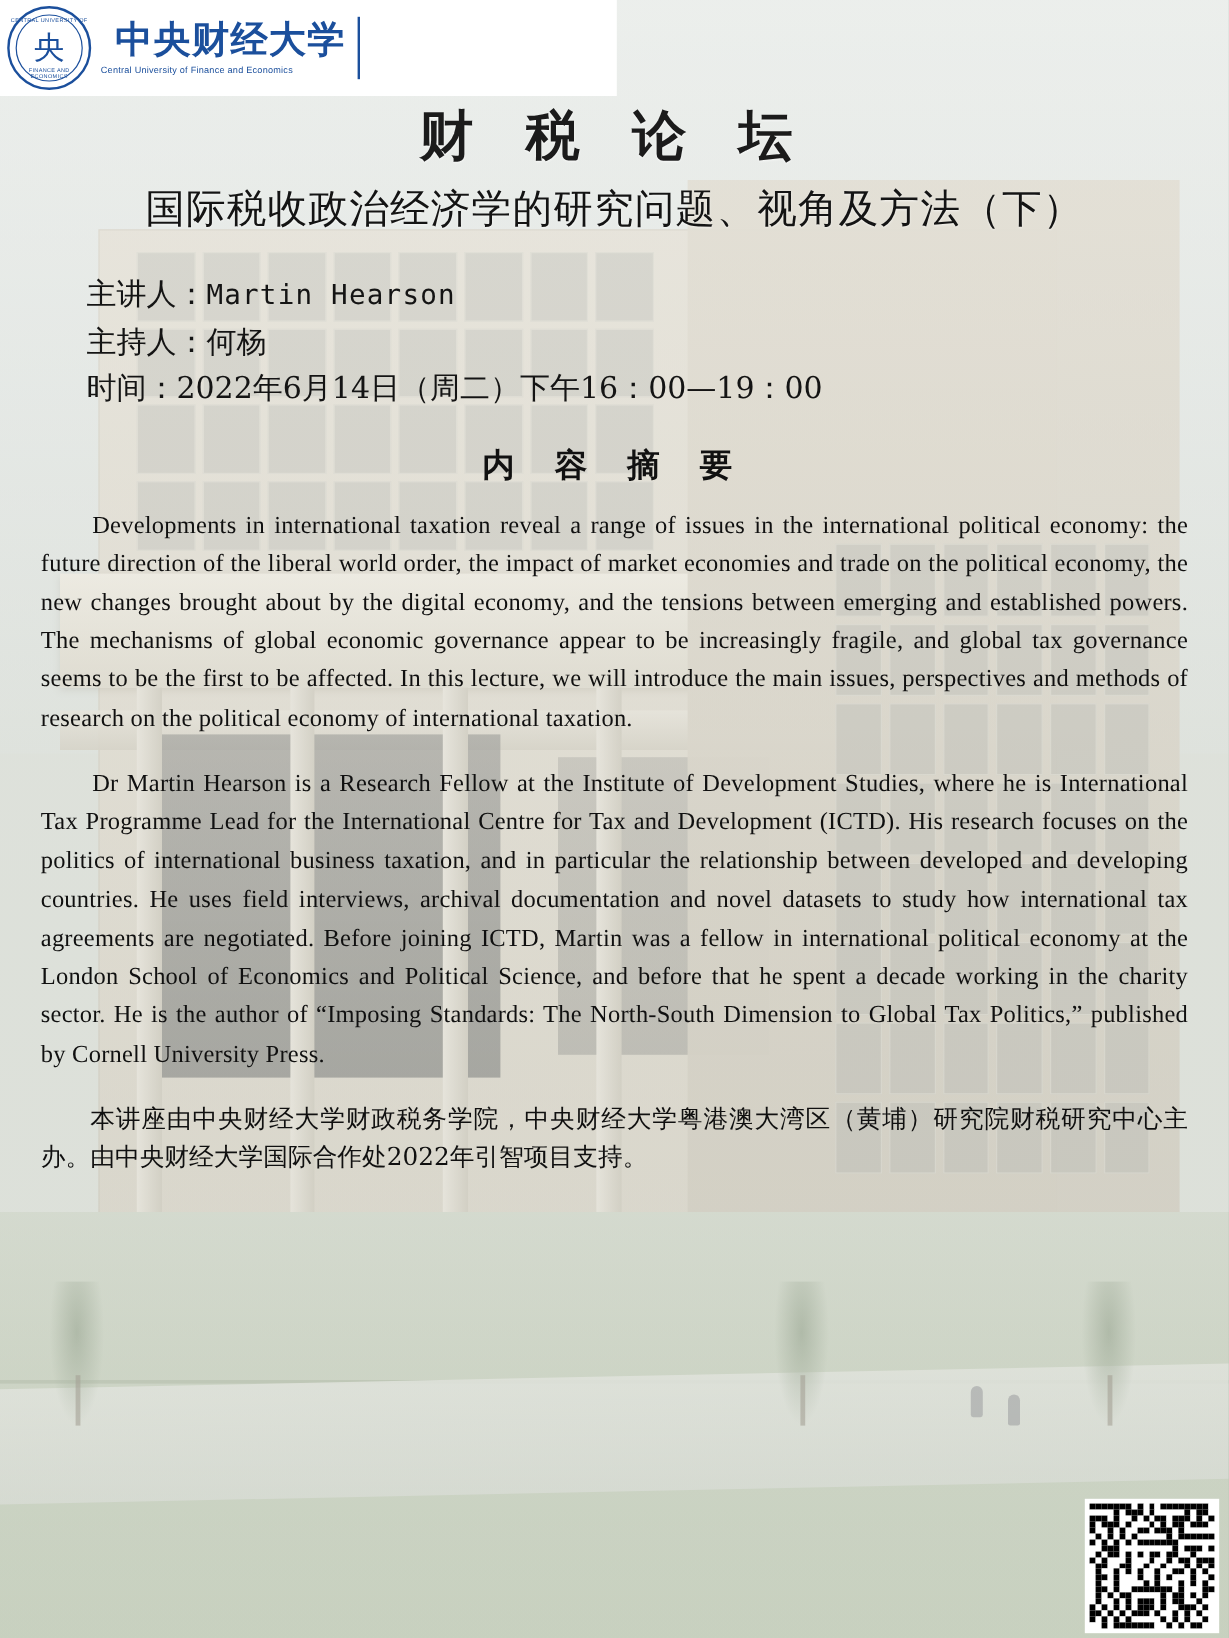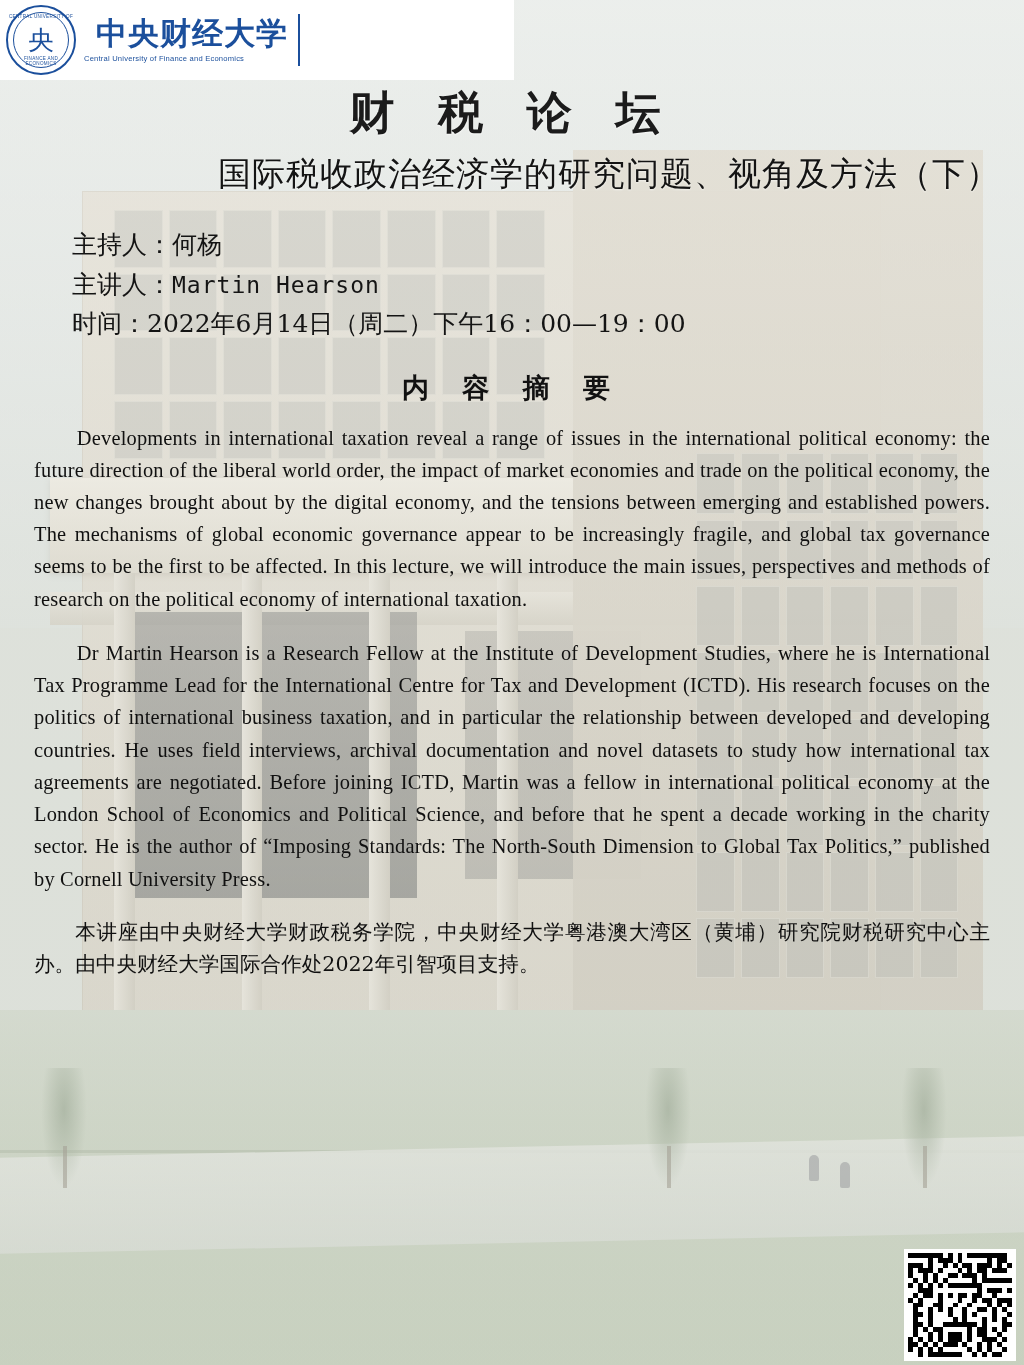--- a/index.html
+++ b/index.html
@@ -261,21 +261,21 @@
     text-align: center;
     font-family: "DejaVu Serif", serif;
     font-size: 28px;
     font-weight: 700;
     color: #1b1b1b;
     margin-top: 4px;
     letter-spacing: 0px;
     text-shadow: 0 1px 2px rgba(255,255,255,.7);
   }
   .title-topic {
-    text-align: right;
+    text-align: center;
     font-family: "DejaVu Serif", serif;
     font-size: 33px;
     font-weight: 400;
     color: #141414;
     margin-top: 12px;
     letter-spacing: 1px;
     white-space: nowrap;
     text-shadow: 0 1px 2px rgba(255,255,255,.6);
   }
 
@@ -484,24 +484,24 @@
     <div class="logo-div"></div>
   </div>
 
   <div class="content">
 
     <div class="title-main">财 税 论 坛</div>
     <div class="title-topic">国际税收政治经济学的研究问题、视角及方法（下）</div>
 
     <div class="meta">
       <div>
-        <span>主持人：</span><span>何杨</span>
+        <span>主讲人：</span><span class="mono">Martin Hearson</span>
       </div>
       <div>
-        <span>主讲人：</span><span class="mono">Martin Hearson</span>
+        <span>主持人：</span><span>何杨</span>
       </div>
       <div>
         <span>时间：</span><span>2022年6月14日（周二）下午16：00—19：00</span>
       </div>
     </div>
 
     <div class="section-head">内 容 摘 要</div>
 
     <div class="para spaced">Developments in international taxation reveal a range of issues in the international political economy: the future direction of the liberal world order, the impact of market economies and trade on the political economy, the new changes brought about by the digital economy, and the tensions between emerging and established powers. The mechanisms of global economic governance appear to be increasingly fragile, and global tax governance seems to be the first to be affected. In this lecture, we will introduce the main issues, perspectives and methods of research on the political economy of international taxation.</div>
     <div class="para p2 spaced">Dr Martin Hearson is a Research Fellow at the Institute of Development Studies, where he is International Tax Programme Lead for the International Centre for Tax and Development (ICTD). His research focuses on the politics of international business taxation, and in particular the relationship between developed and developing countries. He uses field interviews, archival documentation and novel datasets to study how international tax agreements are negotiated. Before joining ICTD, Martin was a fellow in international political economy at the London School of Economics and Political Science, and before that he spent a decade working in the charity sector. He is the author of “Imposing Standards: The North-South Dimension to Global Tax Politics,” published by Cornell University Press.</div>

